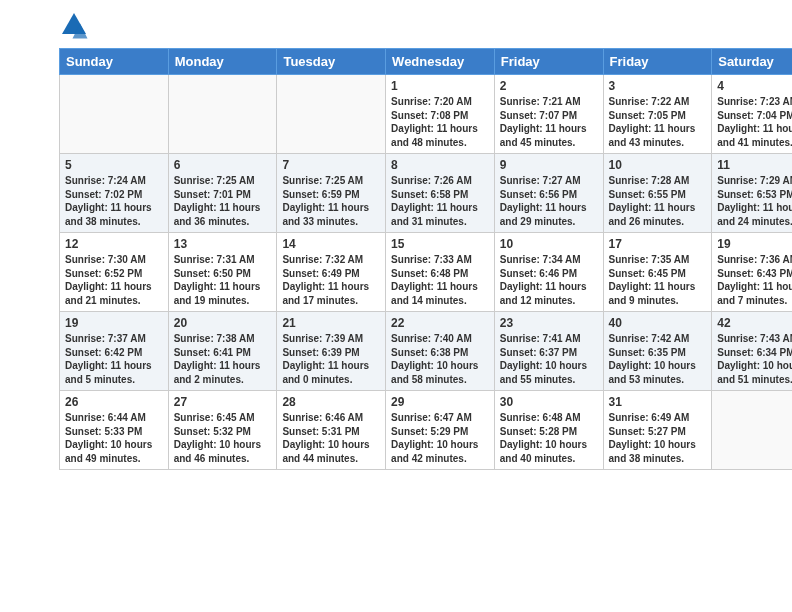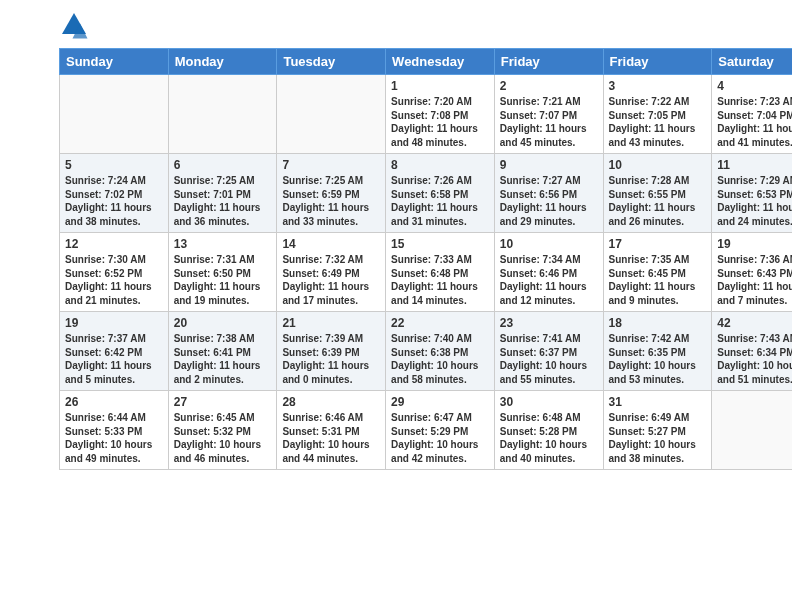--- a/index.html
+++ b/index.html
@@ -225,21 +225,21 @@
           </td>
           <td>
             <span class="day-number">22</span>
             <div class="day-info">Sunrise: 7:40 AM<br>Sunset: 6:38 PM<br>Daylight: 10 hours and 58 minutes.</div>
           </td>
           <td>
             <span class="day-number">23</span>
             <div class="day-info">Sunrise: 7:41 AM<br>Sunset: 6:37 PM<br>Daylight: 10 hours and 55 minutes.</div>
           </td>
           <td>
-            <span class="day-number">18</span>
+            <span class="day-number">40</span>
             <div class="day-info">Sunrise: 7:42 AM<br>Sunset: 6:35 PM<br>Daylight: 10 hours and 53 minutes.</div>
           </td>
           <td>
             <span class="day-number">42</span>
             <div class="day-info">Sunrise: 7:43 AM<br>Sunset: 6:34 PM<br>Daylight: 10 hours and 51 minutes.</div>
           </td>
         </tr>
         <tr>
           <td>
             <span class="day-number">26</span>

